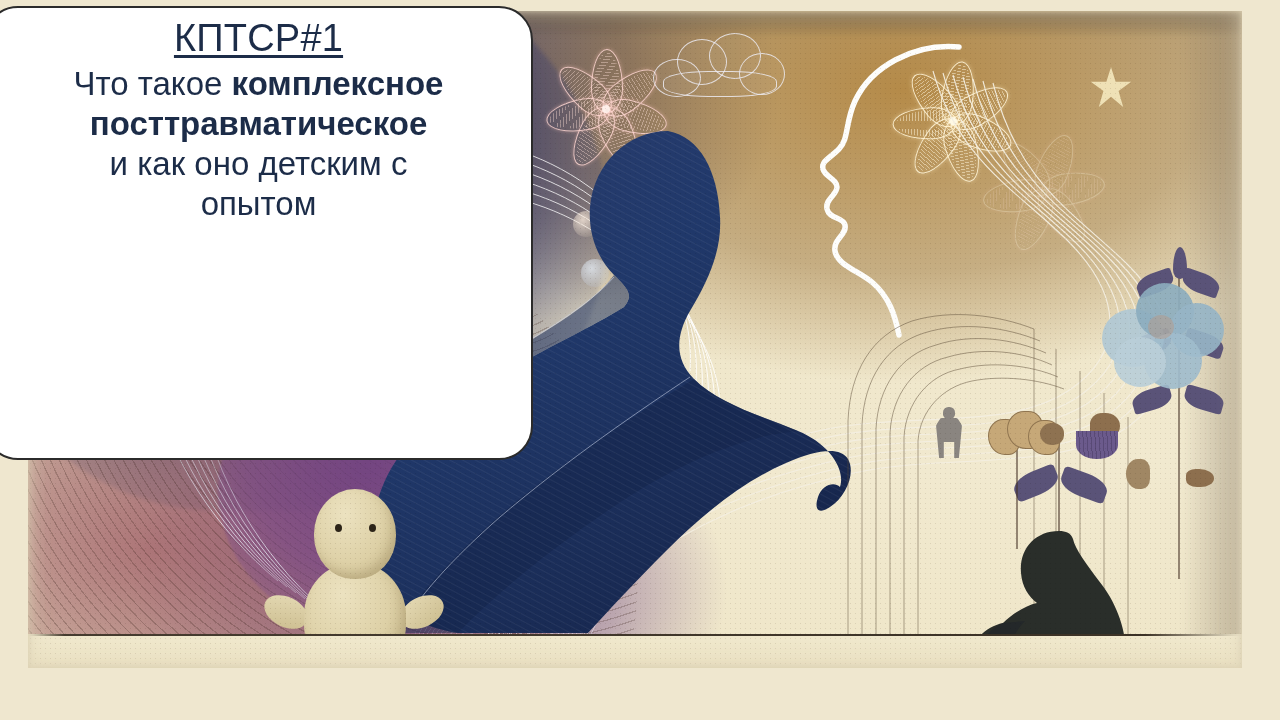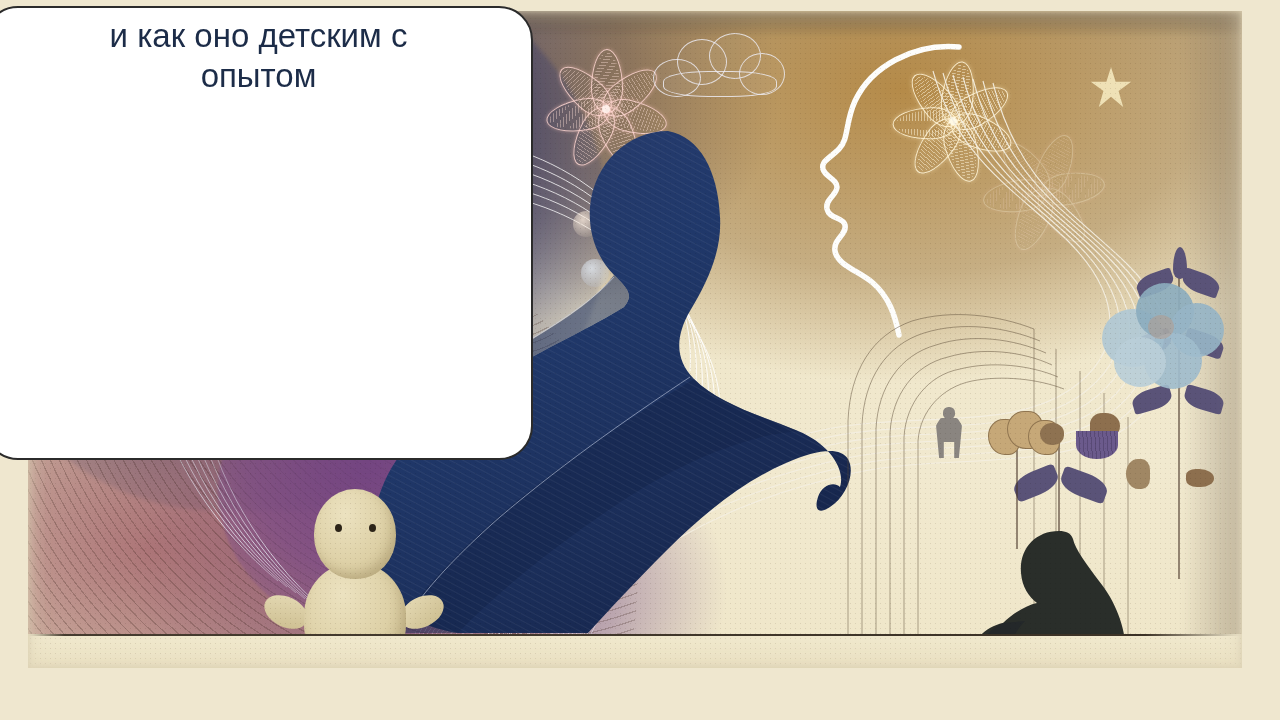--- a/index.html
+++ b/index.html
@@ -653,19 +653,22 @@
     </div>
 
     <div class="ground-fill"></div>
     <div class="ground-line"></div>
 
     <div class="grain"></div>
     <div class="deckle"></div>
   </div>
 
   <div class="card">
+    <div class="card-title">КПТСР#1</div>
     <div class="card-body">
+        <span class="ln">Что такое <b>комплексное</b></span>
+        <span class="ln"><b>посттравматическое</b></span>
         <span class="ln">и как оно детским с</span>
         <span class="ln">опытом</span>
       </div>
   </div>
 
 </div>
 
 </body></html>

